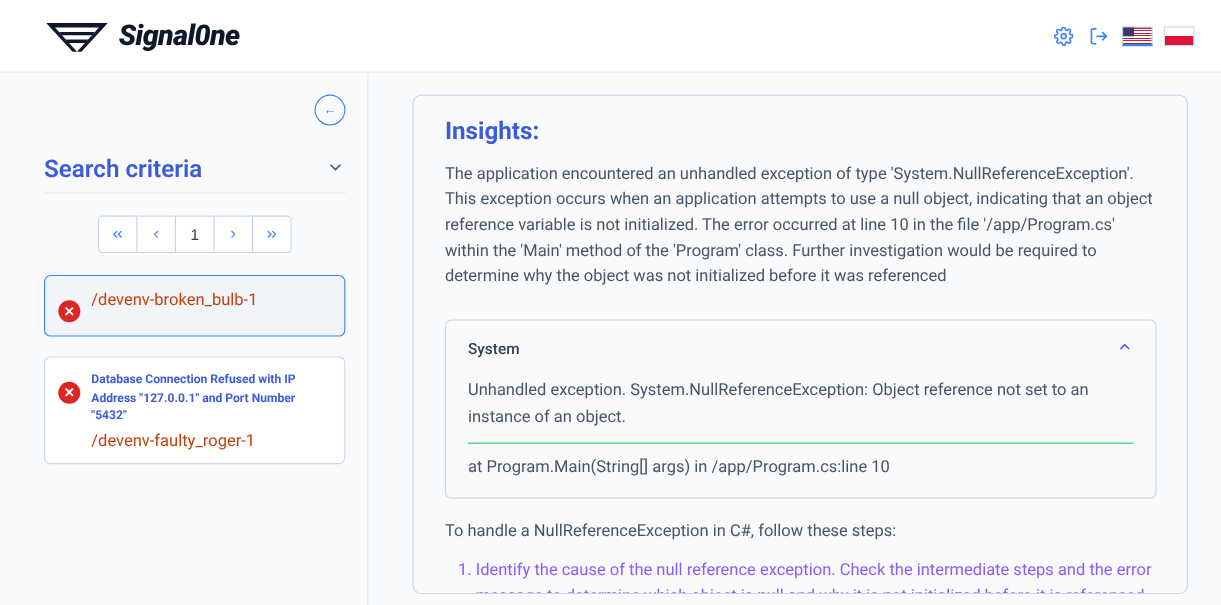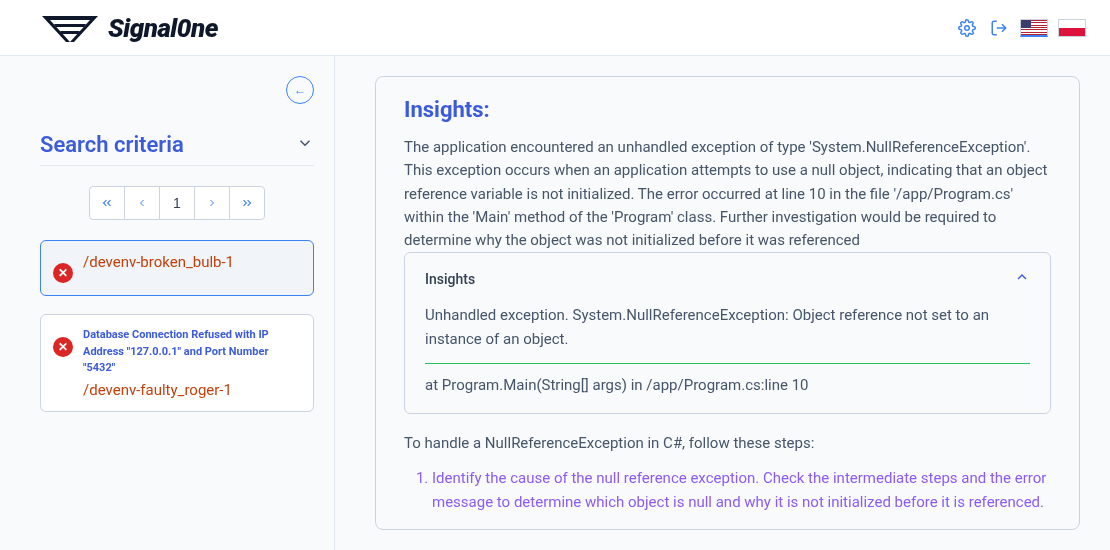--- a/index.html
+++ b/index.html
@@ -7,21 +7,21 @@
   font-family: -apple-system, BlinkMacSystemFont, "Segoe UI", Roboto, sans-serif;
   background: #f8fafc;
   width: 1110px;
   height: 550px;
   overflow: hidden;
   color: #1e293b;
 }
 
 
 .header {
-  height: 56px;
+  height: 66px;
   background: #fff;
   border-bottom: 1px solid #e2e8f0;
   display: flex;
   align-items: center;
   justify-content: space-between;
   padding: 0 24px 0 40px;
 }
 .logo {
   display: flex;
   align-items: center;
@@ -206,21 +206,21 @@
 .insights-heading {
   font-size: 22px;
   font-weight: 700;
   color: #3b5bdb;
   margin-bottom: 14px;
 }
 .insights-text {
   font-size: 15px;
   line-height: 1.55;
   color: #475569;
-  margin-bottom: 0;
+  margin-bottom: 28px;
 }
 .sources-box {
   border: 1px solid #cbd5e1;
   border-radius: 6px;
   padding: 16px 20px;
   margin-bottom: 20px;
 }
 .sources-header {
   display: flex;
   justify-content: space-between;
@@ -344,21 +344,21 @@
     </div>
   </div>
 
   <div class="main">
     <div class="insights-card">
       <div class="insights-heading">Insights:</div>
       <div class="insights-text">The application encountered an unhandled exception of type 'System.NullReferenceException'. This exception occurs when an application attempts to use a null object, indicating that an object reference variable is not initialized. The error occurred at line 10 in the file '/app/Program.cs' within the 'Main' method of the 'Program' class. Further investigation would be required to determine why the object was not initialized before it was referenced</div>
 
       <div class="sources-box">
         <div class="sources-header">
-          <span>Insights</span>
+          <span>System</span>
           <span>
             <svg width="16" height="16" viewBox="0 0 24 24" fill="none" stroke="#3b5bdb" stroke-width="2">
                 <polyline points="18 15 12 9 6 15"></polyline>
               </svg>
           </span>
         </div>
         <div class="sources-body">
           <div>Unhandled exception. System.NullReferenceException: Object reference not set to an instance of an object.</div>
           <div class="trace-line">at Program.Main(String[] args) in /app/Program.cs:line 10</div>
         </div>

